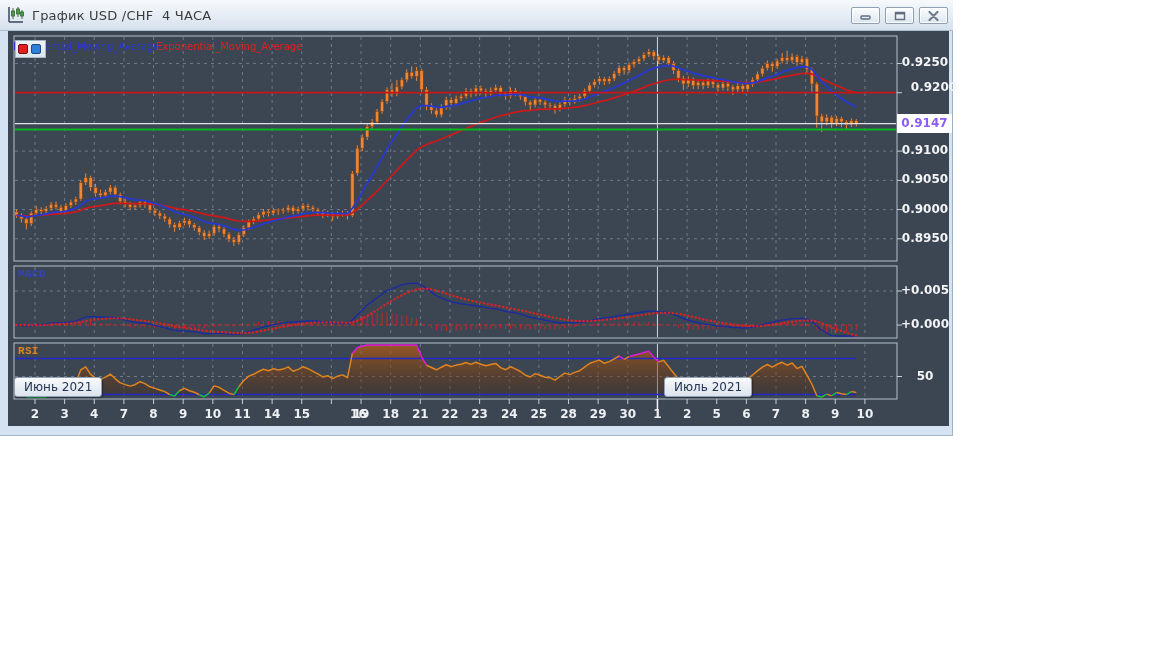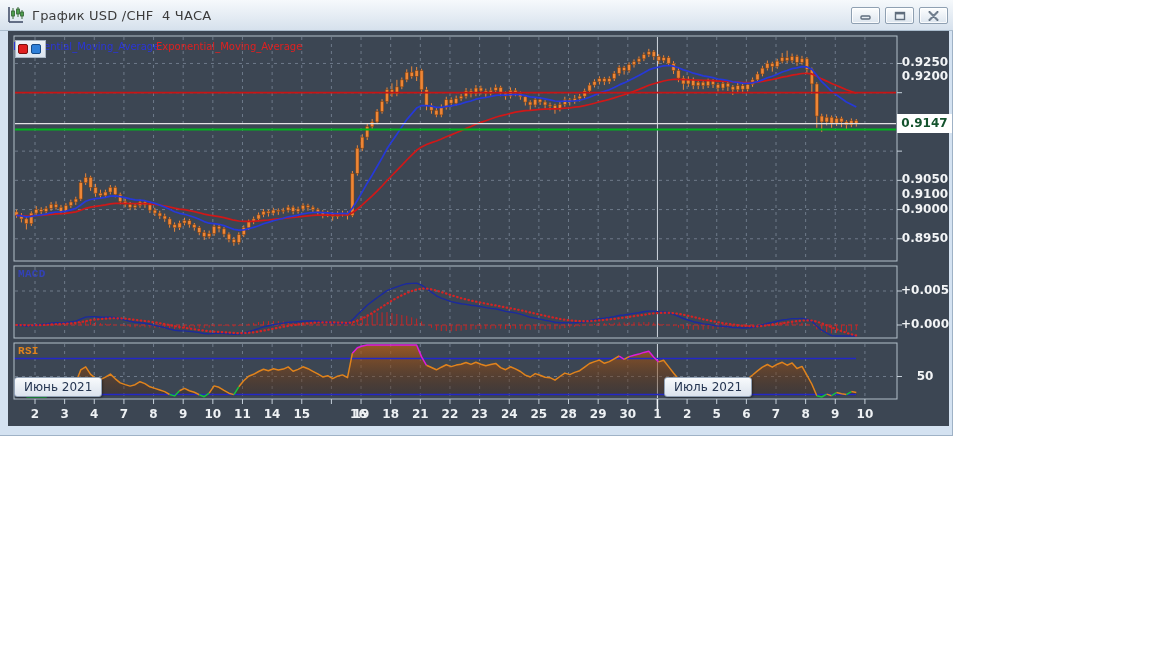--- a/index.html
+++ b/index.html
@@ -7,21 +7,21 @@
   .window{position:absolute;left:0;top:0;width:953px;height:436px;background:#d4e2f1;box-sizing:border-box;border-right:1px solid #9fb2c6;border-bottom:1px solid #9fb2c6;}
   .titlebar{position:absolute;left:0;top:0;width:953px;height:31px;background:linear-gradient(#f6f9fc,#d6e1ed);border-bottom:1px solid #aabccd;z-index:6;display:flex;align-items:center;box-sizing:border-box;}
   .title-icon{margin-left:7px;width:18px;height:18px;flex:0 0 auto;}
   .title-text{margin-left:7px;font-size:13px;color:#3b3b3b;letter-spacing:.2px;white-space:pre;}
   .winbtns{position:absolute;right:5px;top:7px;display:flex;gap:5px;}
   .winbtn{width:29px;height:17px;border:1px solid #8fa0b2;border-radius:2px;background:linear-gradient(#fcfdfe,#dde6ef);box-shadow:inset 0 0 0 1px rgba(255,255,255,.8);display:flex;align-items:center;justify-content:center;padding:0;cursor:default;}
   .chart-layer{position:absolute;left:0;top:0;z-index:1;}
   .overlay{position:absolute;left:0;top:0;width:953px;height:436px;z-index:3;pointer-events:none;}
   .axis-label{position:absolute;left:901px;width:48px;text-align:center;color:#f2f4f6;font-size:12px;font-weight:bold;white-space:nowrap;}
   .xlabel{position:absolute;width:30px;text-align:center;color:#eef1f4;font-size:12px;font-weight:bold;}
-  .cur-price{position:absolute;left:897px;top:114px;width:55px;height:19px;background:#ffffff;color:#14532d;font-size:12px;font-weight:bold;text-align:center;line-height:19px;}
+  .cur-price{position:absolute;left:897px;top:114px;width:55px;height:19px;background:#ffffff;color:#8b5cf6;font-size:12px;font-weight:bold;text-align:center;line-height:19px;}
   .panel-label{position:absolute;font-size:11px;font-weight:bold;letter-spacing:.3px;font-family:Liberation Mono, monospace;}
   .macd-label{left:18px;top:268px;color:#3342b6;}
   .rsi-label{left:18px;top:345px;color:#e0831c;text-align:center;}
   .legend-text{position:absolute;top:41px;font-size:10px;letter-spacing:0;white-space:nowrap;}
   .legend-fast{left:13px;color:#2a35d8;}
   .legend-slow{left:156px;color:#e02020;}
   .legend-box{position:absolute;left:15px;top:40px;width:31px;height:18px;background:linear-gradient(#eef3f8,#dde5ee);border:1px solid #a9b6c4;box-sizing:border-box;display:flex;align-items:center;gap:3px;padding-left:2px;}
   .legend-swatch{width:10px;height:10px;border-radius:2px;box-sizing:border-box;}
   .swatch-red{background:#e02020;border:1px solid #7a1010;}
   .swatch-blue{background:#2e7fd8;border:1px solid #164a88;}
@@ -745,22 +745,22 @@
       <span class="legend-swatch swatch-blue"></span>
     </div>
     <span class="legend-text legend-slow">Exponential_Moving_Average</span>
 
     <span class="panel-label macd-label">MACD</span>
     <span class="panel-label rsi-label">RSI</span>
 
     <div class="cur-price">0.9147</div>
     <div id="gen-labels">
         <span class="axis-label" style="top: 55.4676px;">0.9250</span>
-        <span class="axis-label" style="top: 69px;">0.9200</span>
-        <span class="axis-label" style="top: 143.13px; margin-top: 44px;">0.9100</span>
+        <span class="axis-label" style="top: 80px; margin-left: 9px;">0.9200</span>
+        <span class="axis-label" style="top: 143.13px;">0.9100</span>
         <span class="axis-label" style="top: 172.351px;">0.9050</span>
         <span class="axis-label" style="top: 201.572px;">0.9000</span>
         <span class="axis-label" style="top: 230.792px;">0.8950</span>
         <span class="axis-label" style="top: 283px;">+0.005</span>
         <span class="axis-label" style="top: 317px;">+0.000</span>
         <span class="axis-label" style="top: 368.5px;">50</span>
         <span class="xlabel" style="left: 20px; top: 407px;">2</span>
         <span class="xlabel" style="left: 49.64px; top: 407px;">3</span>
         <span class="xlabel" style="left: 79.28px; top: 407px;">4</span>
         <span class="xlabel" style="left: 108.92px; top: 407px;">7</span>

